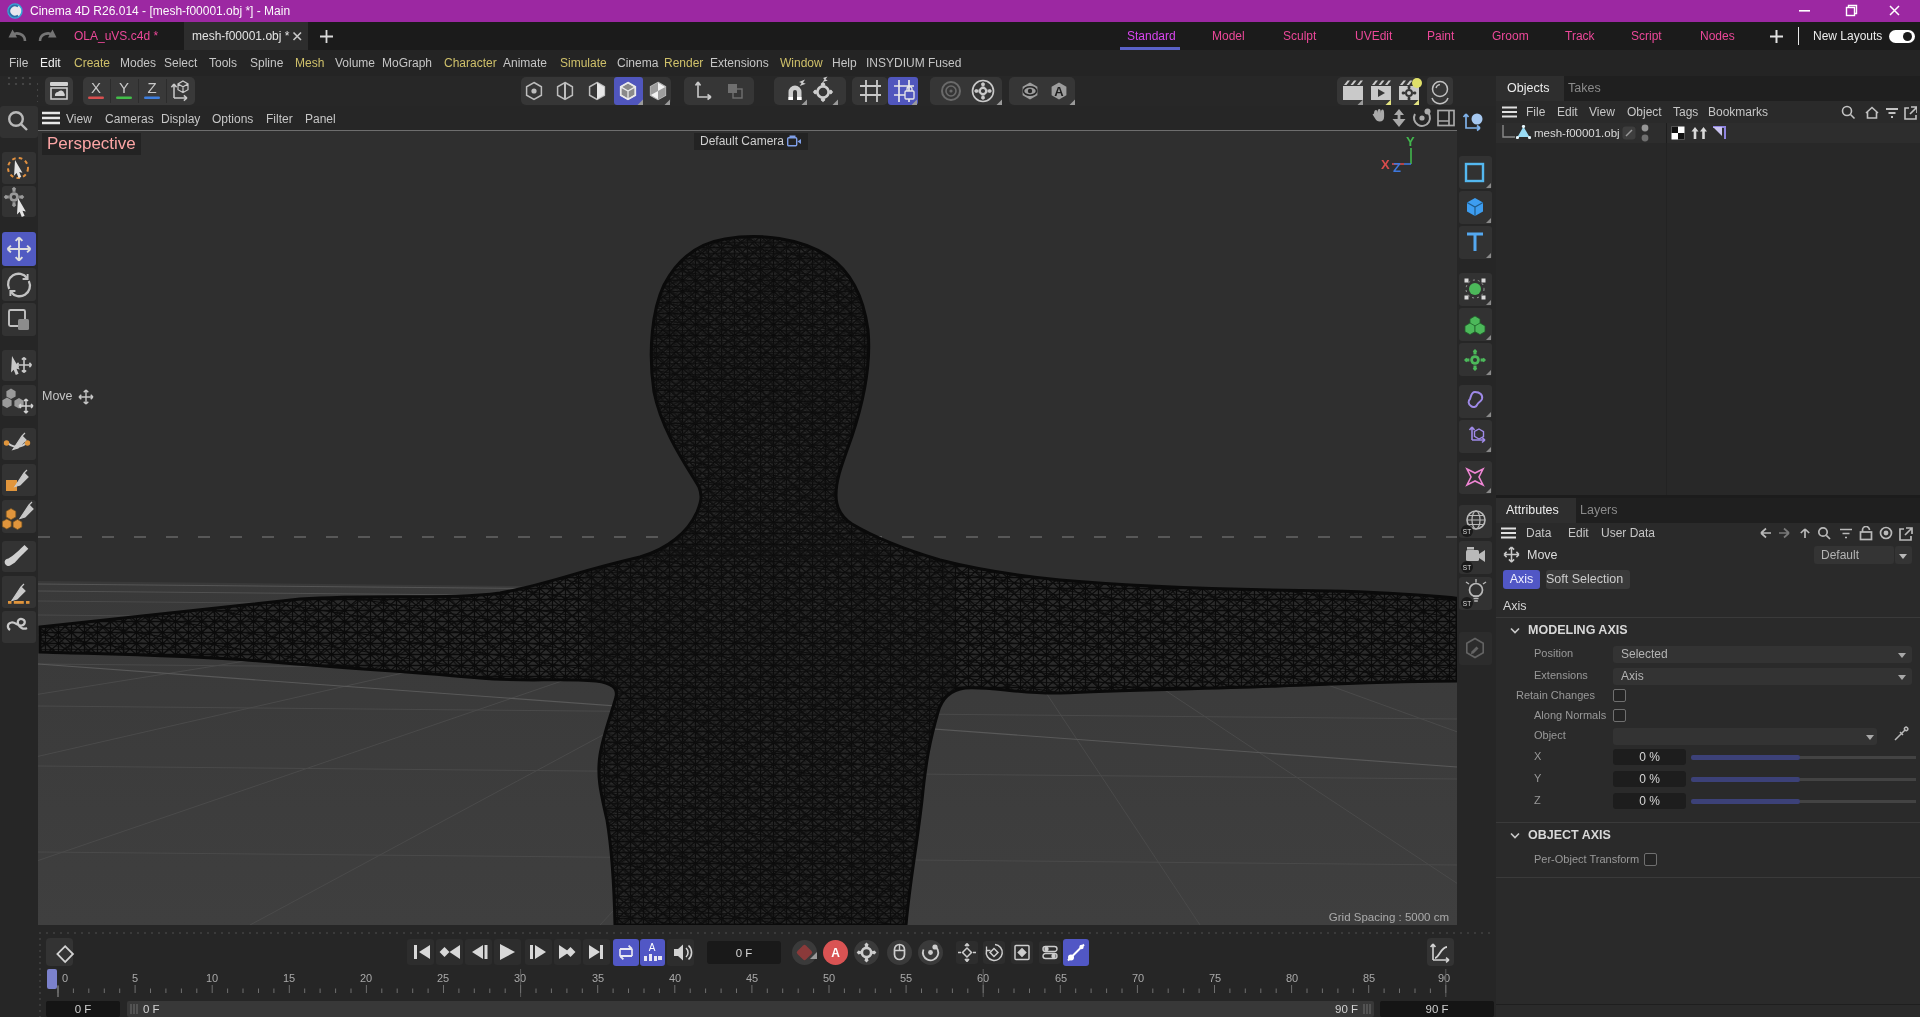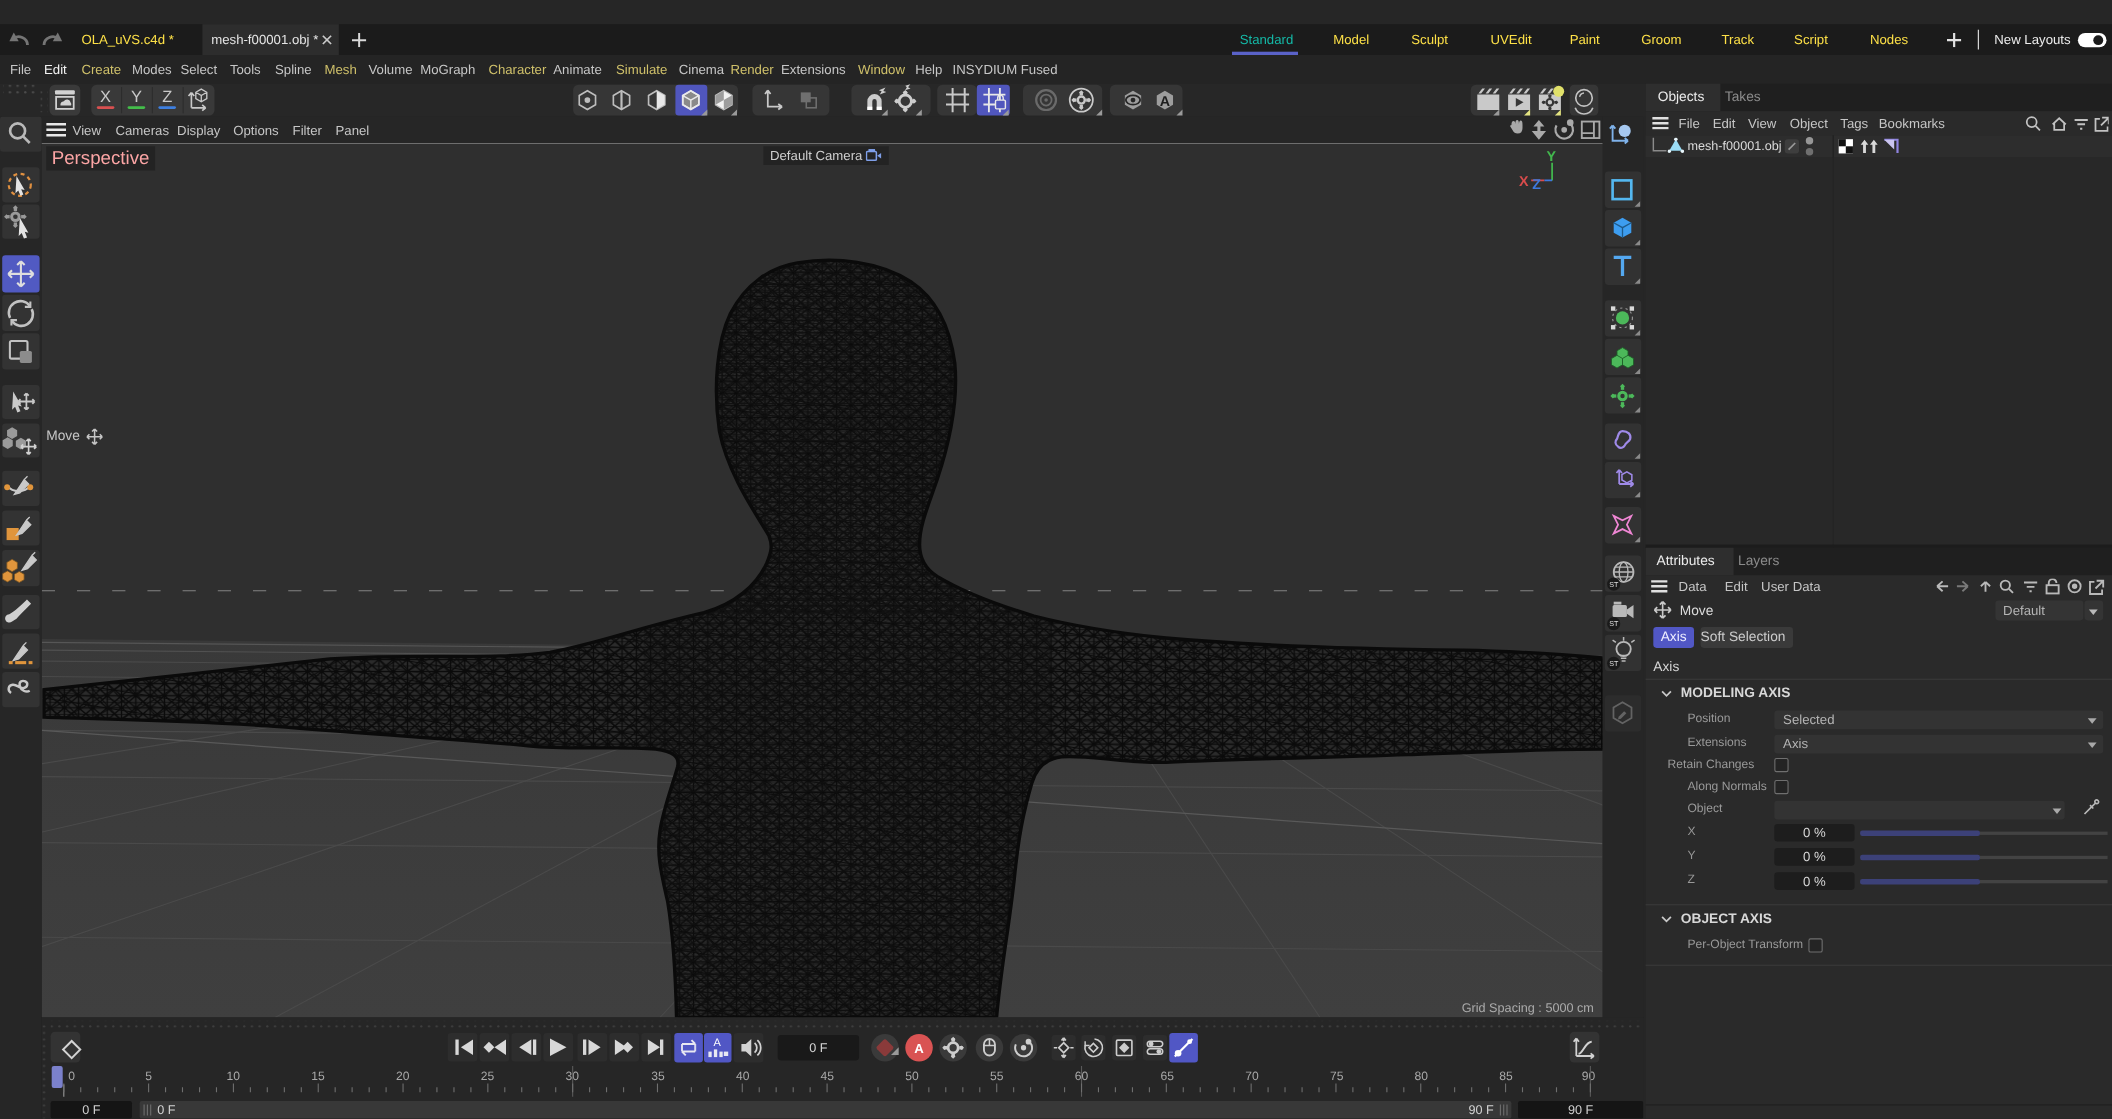--- a/index.html
+++ b/index.html
@@ -4,21 +4,21 @@
 <style>
 *{margin:0;padding:0;box-sizing:border-box}
 html,body{width:1920px;height:1017px;overflow:hidden;background:#262626;font-family:"Liberation Sans",sans-serif;}
 .abs{position:absolute}
 #app{position:relative;width:1920px;height:1017px;background:#262626;color:#c9c9c9}
 
 #title{left:0;top:0;width:1920px;height:22px;background:#9c28a2;color:#fff;font-size:12px}
 #title .txt{left:30px;color:#fbfbfb}
 
 #row2{left:0;top:22px;width:1920px;height:28px;background:#1b1b1b;font-size:12px}
-.doctab{top:0;height:28px;line-height:28px;color:#fde047}
+.doctab{top:0;height:28px;line-height:28px;color:#ec4899}
 #row3{left:0;top:50px;width:1920px;height:26px;background:#242424;font-size:12.5px}
 .m{top:6px;color:#c6c6c6;white-space:nowrap;font-size:12px}
 .my{color:#cfc06a}
 #row4{left:0;top:76px;width:1920px;height:30px;background:#272727}
 
 #vmenu{left:38px;top:106px;width:1419px;height:24px;background:#262626;font-size:12.5px}
 #leftcol{left:0;top:106px;width:38px;height:911px;background:#262626}
 #viewport{left:38px;top:130px;width:1419px;height:795px;background:#2f2f2f;border-top:1px solid #6e6e6e}
 #rightstrip{left:1457px;top:106px;width:37px;height:819px;background:#262626}
 #rpanel{left:1496px;top:76px;width:424px;height:941px;background:#282828}
@@ -28,38 +28,52 @@
 .ddown{background:#343434;border-radius:3px;color:#b4b4b4;font-size:12px}
 .lbl{color:#999;font-size:11px}
 #rpanel .m{font-size:12px}
 .sep{background:#3a3a3a;height:1px}
 svg text{font-family:"Liberation Sans",sans-serif}
 </style>
 </head>
 <body>
 <div id="app">
 
+<div class="abs" id="title">
+ <svg class="abs" style="left:7px;top:3px" width="16" height="16">
+        <circle cx="8" cy="8" r="7" fill="#e8e8ee"></circle>
+        <circle cx="8" cy="8" r="7" fill="none" stroke="#35a7d8" stroke-width="1.5"></circle>
+        <path d="M11 3.5A5.5 5.5 0 1 0 11 12.5" fill="none" stroke="#2b6ea8" stroke-width="2"></path>
+      </svg>
+ <div class="abs txt" style="top:4px">Cinema 4D R26.014 - [mesh-f00001.obj *] - Main</div>
+ <svg class="abs" style="left:1793px;top:0" width="127" height="22">
+  <rect x="6" y="10" width="11" height="1.6" fill="#fff"></rect>
+  <rect x="53.5" y="7.5" width="8" height="8" fill="none" stroke="#fff" stroke-width="1.4"></rect>
+  <path d="M55.5 7.5V5.5H63.5V13.5H61.5" fill="none" stroke="#fff" stroke-width="1.4"></path>
+  <path d="M97 6L106 15M106 6L97 15" stroke="#fff" stroke-width="1.5"></path>
+ </svg>
+</div>
 
 <div class="abs" id="row2">
  <svg class="abs" style="left:8px;top:6px" width="52" height="16">
   <path d="M17 13 A8 7.5 0 0 0 3.5 7.5" fill="none" stroke="#757575" stroke-width="2.6"></path>
   <path d="M0.5 9.5 L9 9.5 L4.5 1.5 Z" fill="#757575"></path>
   <path d="M32 13 A8 7.5 0 0 1 45.5 7.5" fill="none" stroke="#757575" stroke-width="2.6"></path>
   <path d="M48.5 9.5 L40 9.5 L44.5 1.5 Z" fill="#757575"></path>
  </svg>
  <div class="abs doctab" style="left:74px">OLA_uVS.c4d *</div>
  <div class="abs" style="left:184px;top:0;width:124px;height:28px;background:#2d2d2d"></div>
  <div class="abs doctab" style="left:192px;color:#e4e4e4">mesh-f00001.obj *</div>
  <svg class="abs" style="left:292px;top:9px" width="11" height="11">
         <path d="M1.5 1.5L9 9M9 1.5L1.5 9" stroke="#c9c9c9" stroke-width="1.6"></path>
       </svg>
  <svg class="abs" style="left:320px;top:8px" width="13" height="13">
         <path d="M6.5 0V13M0 6.5H13" stroke="#d9d9d9" stroke-width="1.8"></path>
       </svg>
- <div class="abs doctab" style="left:1127px;color:#14b8a6">Standard</div>
+ <div class="abs doctab" style="left:1127px;color:#d946ef">Standard</div>
  <div class="abs" style="left:1120px;top:25px;width:60px;height:3px;background:#5a62c8"></div>
  <div class="abs doctab" style="left:1212px">Model</div>
  <div class="abs doctab" style="left:1283px">Sculpt</div>
  <div class="abs doctab" style="left:1355px">UVEdit</div>
  <div class="abs doctab" style="left:1427px">Paint</div>
  <div class="abs doctab" style="left:1492px">Groom</div>
  <div class="abs doctab" style="left:1565px">Track</div>
  <div class="abs doctab" style="left:1631px">Script</div>
  <div class="abs doctab" style="left:1700px">Nodes</div>
  <svg class="abs" style="left:1770px;top:8px" width="13" height="13">

